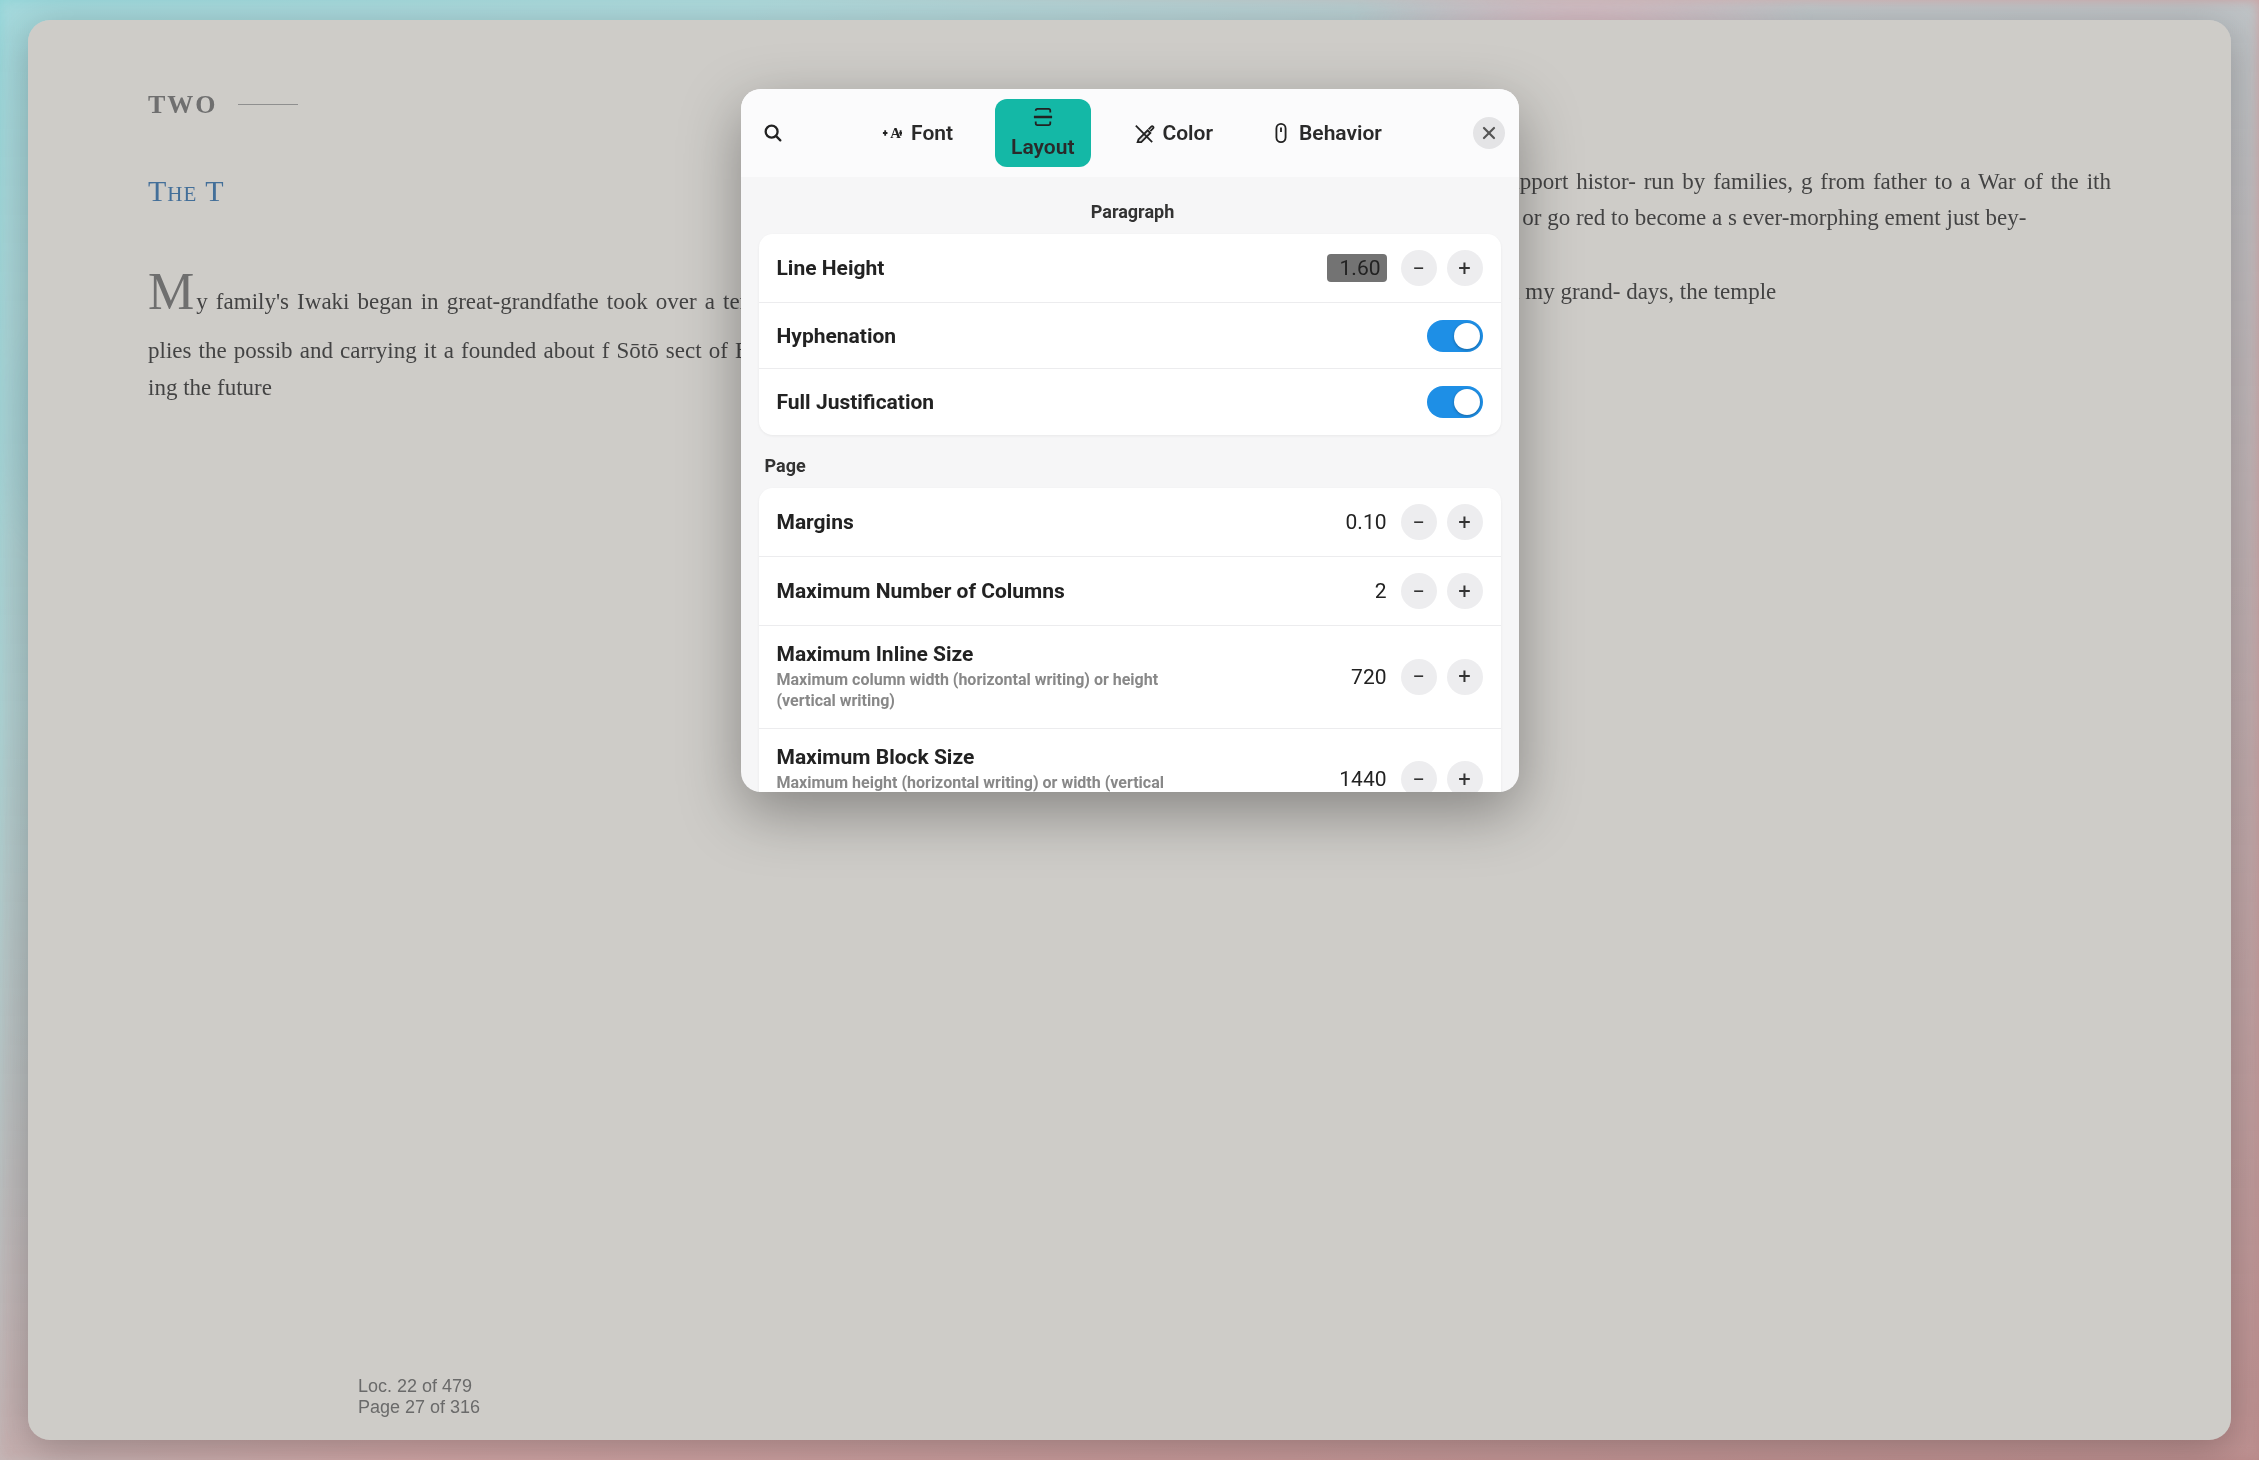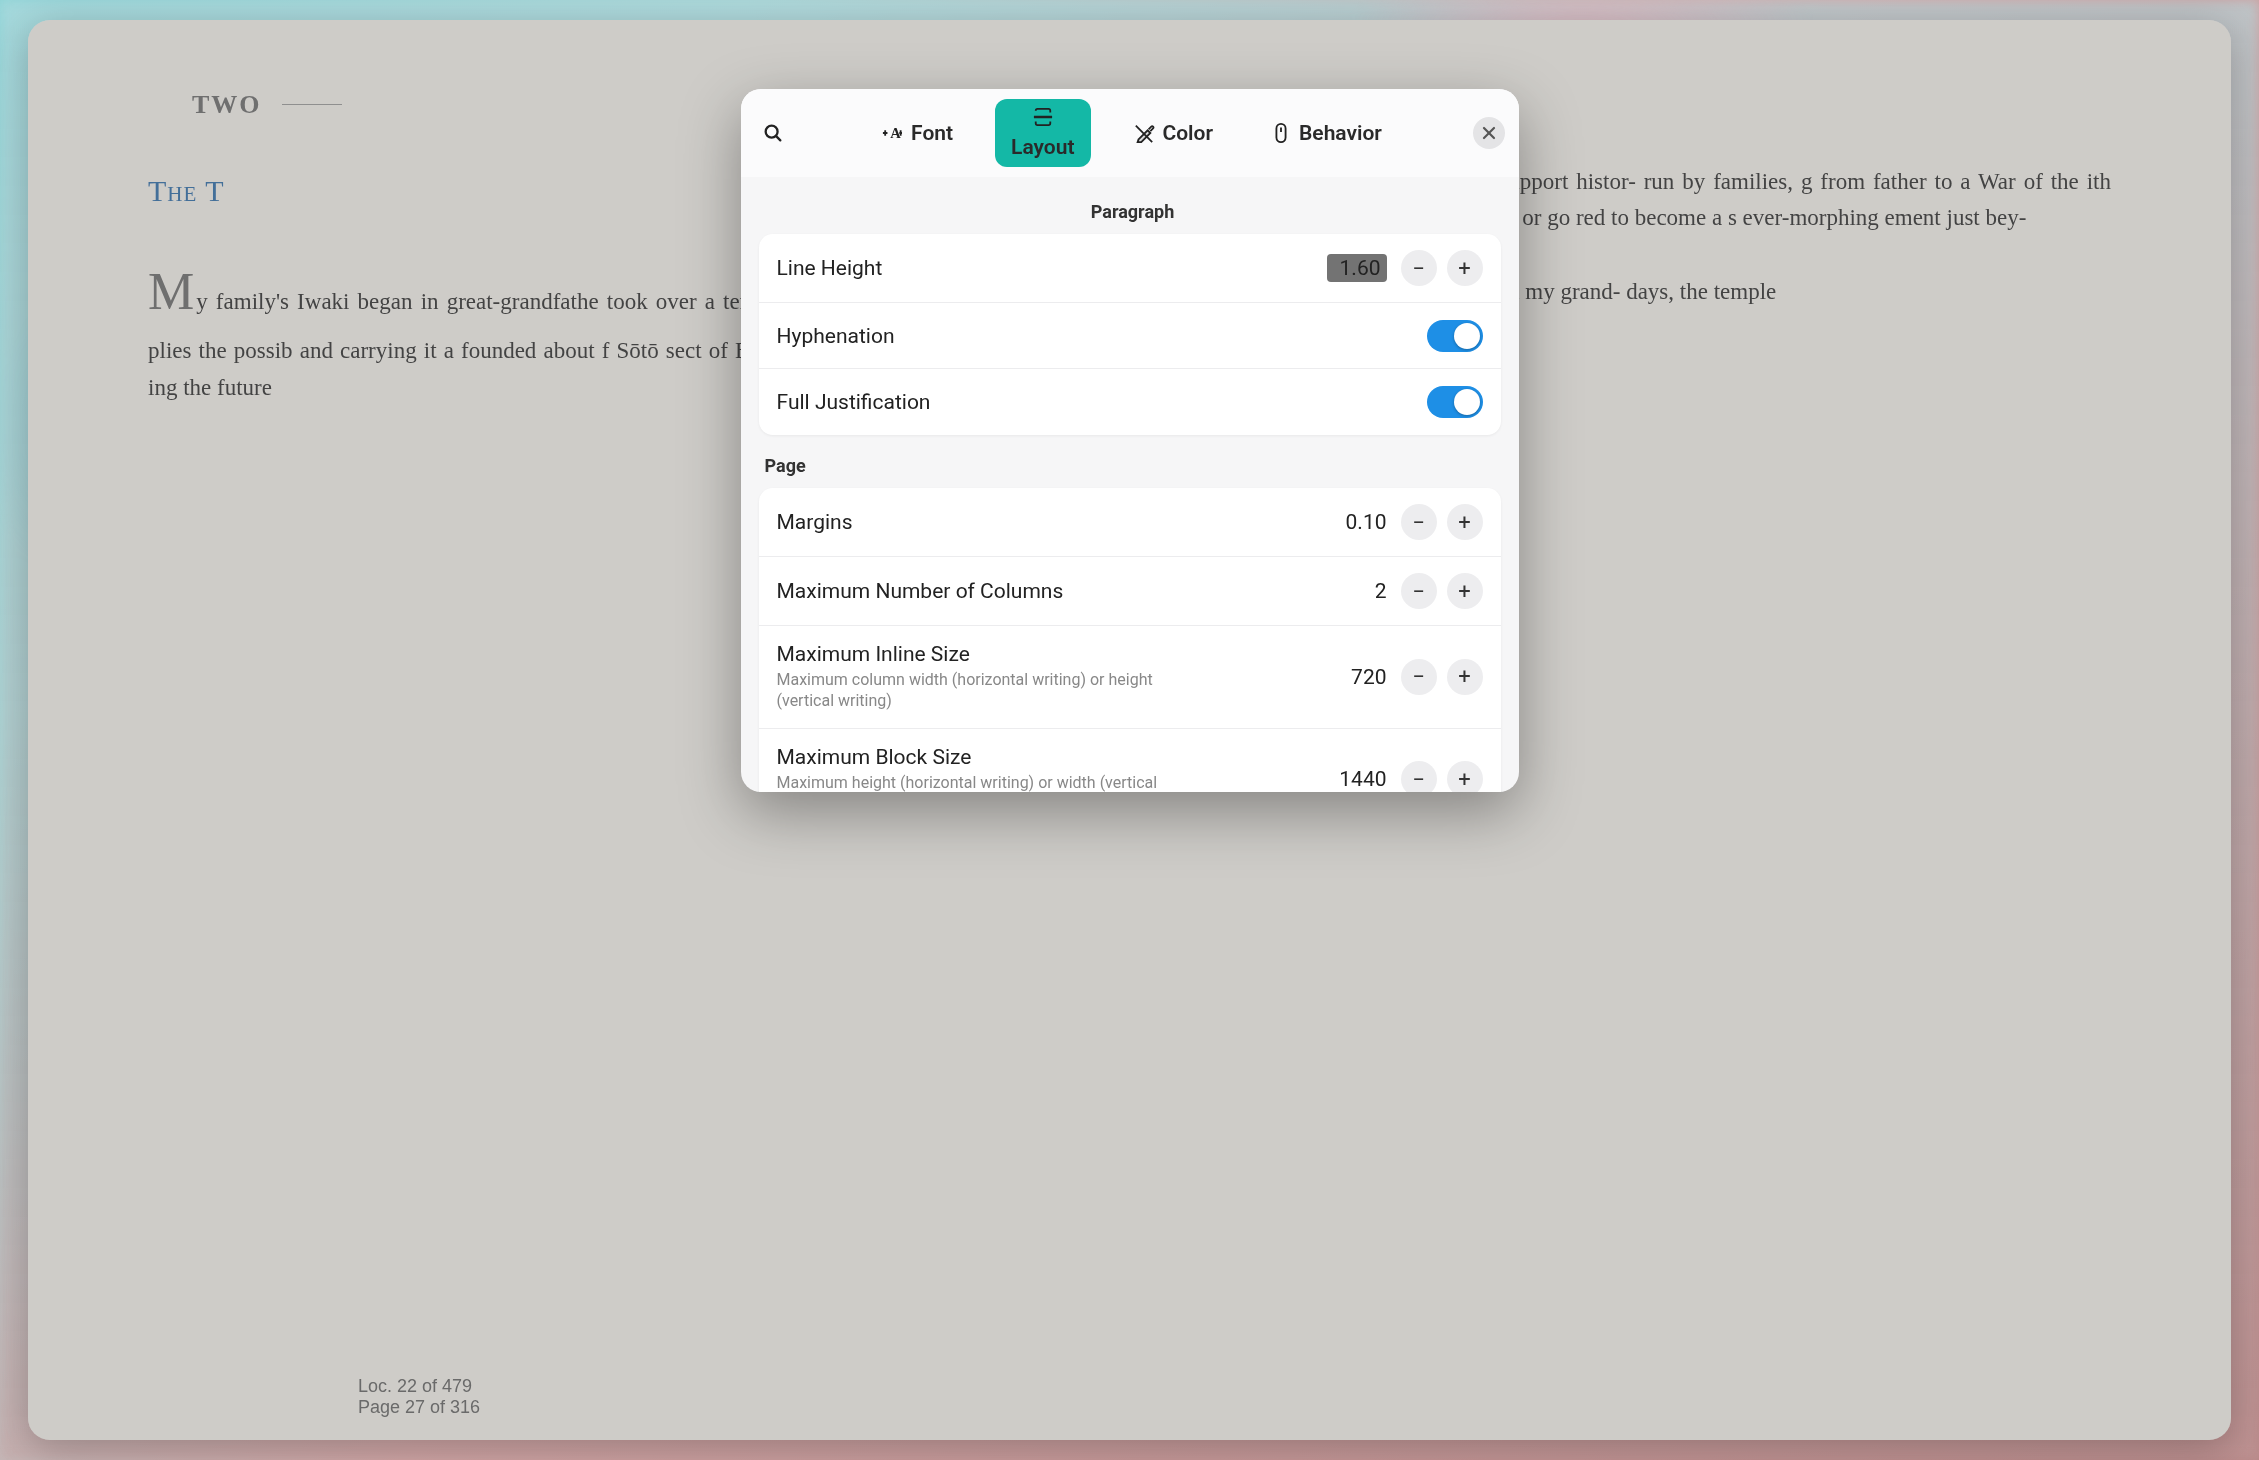--- a/index.html
+++ b/index.html
@@ -48,21 +48,20 @@
     color: #2a2a2a;
     font-family: Georgia, "Times New Roman", serif;
   }
   .col { flex:1; min-width:0; }
   .chapter-label {
     font-weight: 700;
     letter-spacing: 2px;
     color: #6a6a6a;
     font-size: 26px;
     position: relative;
-    margin-left: 44px;
   }
   .chapter-label::after {
     content:"";
     position:absolute;
     left: 90px; top: 14px;
     width: 60px; height: 1px;
     background: #9a9a9a;
   }
   .chapter-title {
     color: #2a6aa8;
@@ -170,21 +169,21 @@
     overflow:hidden;
   }
   .row {
     display:flex;
     align-items:center;
     padding: 16px 18px;
     border-bottom: 1px solid #ececee;
     min-height: 66px;
   }
   .row:last-child { border-bottom:none; }
-  .row-label { flex:1; }
+  .row-label { flex:1;font-weight:bold; }
   .row-title { font-size: 21px; color:#222; }
   .row-sub { font-size: 16px; color:#888; margin-top:4px; line-height:1.3; max-width: 420px;}
   .row-value {
     font-size: 21px;
     color:#222;
     margin-right: 14px;
     min-width: 60px;
     text-align:right;
   }
   .row-value.hl { background: #737373; padding:2px 6px; border-radius:4px; }

